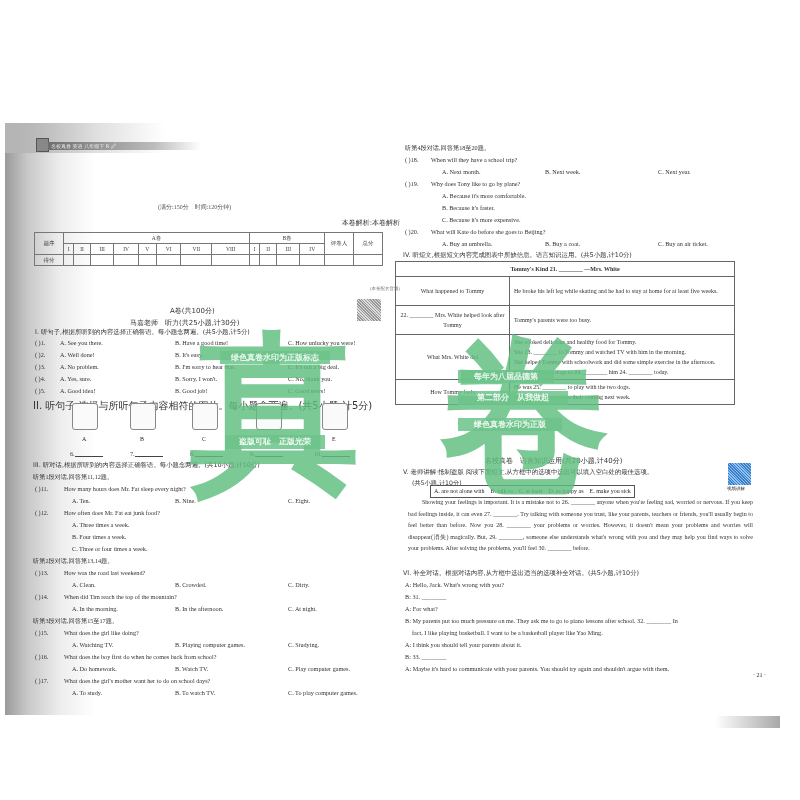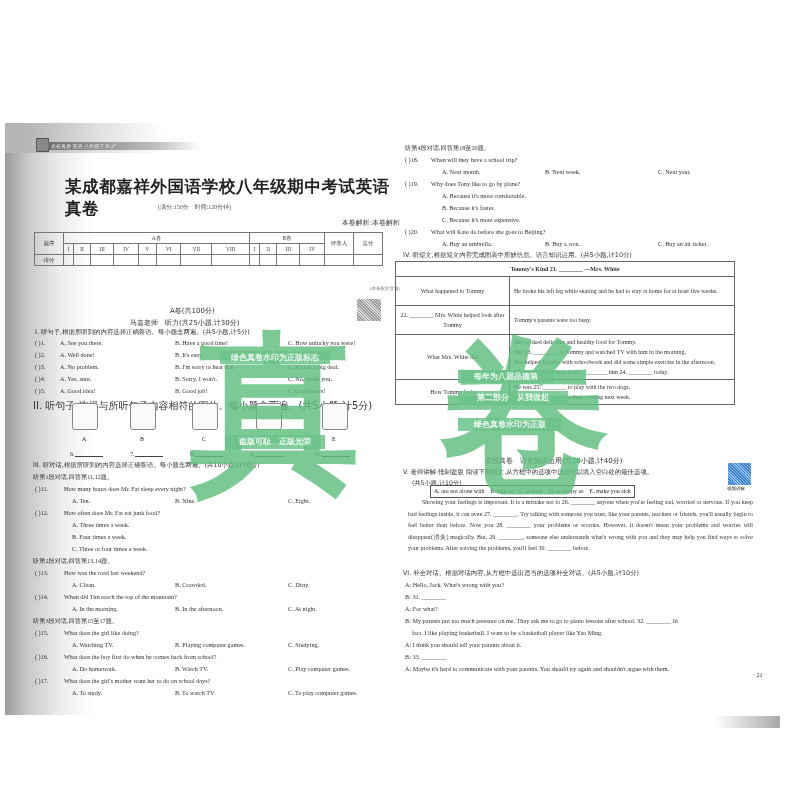--- a/index.html
+++ b/index.html
@@ -38,21 +38,20 @@
 <body>
 
 <div class="spread"></div>
 <div class="left-shadow"></div>
 <div class="top-shade"></div>
 <div class="bottom-bar"></div>
 
 <div class="page pl">
   <div class="hdr-badge"></div>
   <div class="hdr-strip">名校真卷 英语 八年级下 R 🖉</div>
-  <div class="title">某成都嘉祥外国语学校八年级期中考试英语真卷</div>
   <div class="subtitle">(满分:150分　时间:120分钟)</div>
   <div class="author">本卷解析:本卷解析</div>
 
   <table class="score">
     <tbody>
         <tr>
       <td rowspan="2" style="width:28px">题序</td>
       <td colspan="8">A卷</td>
       <td colspan="4">B卷</td>
       <td rowspan="2" style="width:28px">评卷人</td>

